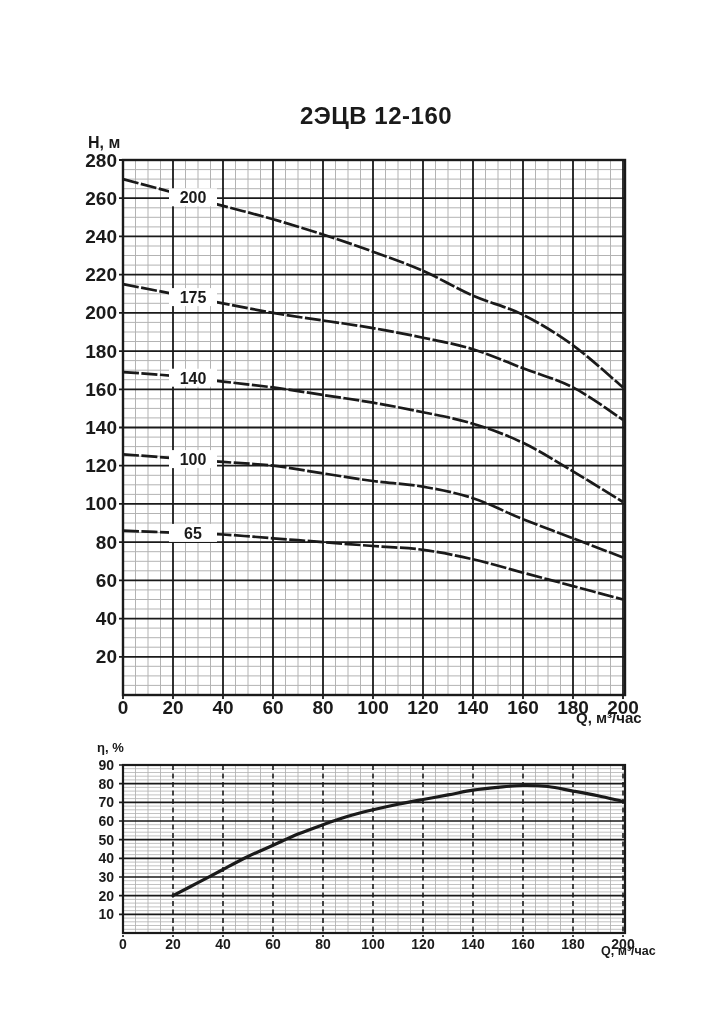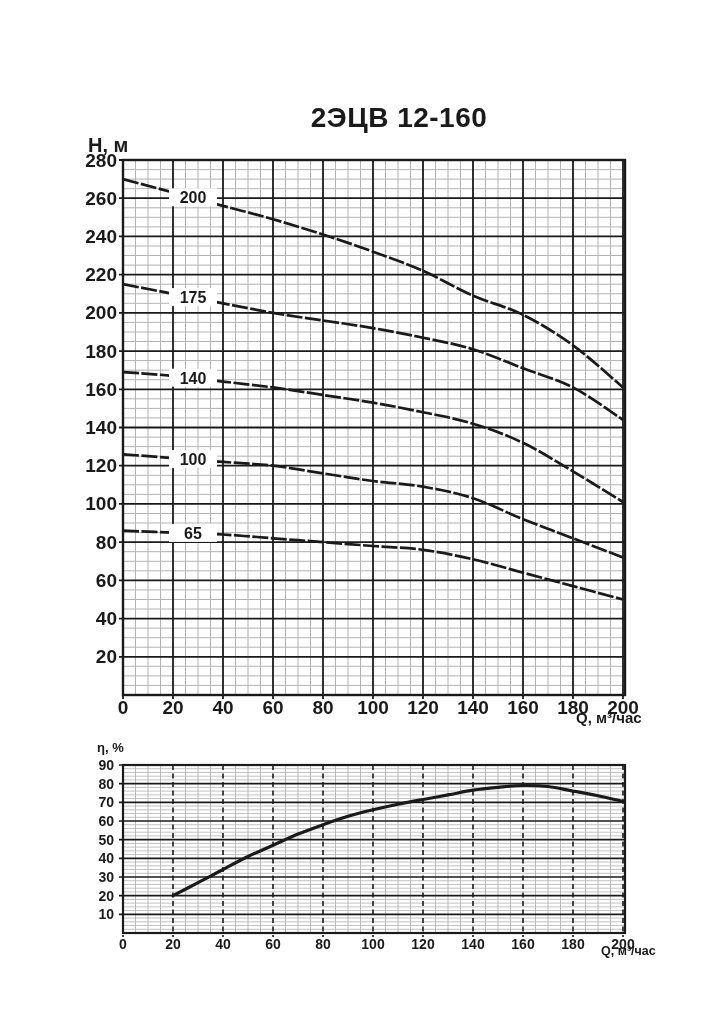--- a/index.html
+++ b/index.html
@@ -1,21 +1,21 @@
 <!DOCTYPE html>
 <html><head>
 <meta charset="utf-8">
 <style>
   html,body{margin:0;padding:0;background:#ffffff;}
   body{width:723px;height:1024px;position:relative;font-family:"Liberation Sans",sans-serif;color:#1a1a1a;}
   #page{position:relative;width:723px;height:1024px;background:#ffffff;overflow:hidden;}
   #chart-canvas{position:absolute;left:0;top:0;}
   .axis-label{position:absolute;font-weight:bold;white-space:nowrap;}
-  #title{position:absolute;left:376px;top:102px;transform:translateX(-50%);font-size:28px;font-weight:bold;letter-spacing:.5px;margin-left:23px;}
-  #main-ylabel{left:88px;top:134px;font-size:20px;}
+  #title{position:absolute;left:376px;top:102px;transform:translateX(-50%);font-size:24px;font-weight:bold;letter-spacing:.5px;}
+  #main-ylabel{left:88px;top:134px;font-size:16px;}
   #main-xlabel{left:576px;top:709px;font-size:15px;}
   #eff-ylabel{left:97px;top:740px;font-size:13px;}
   #eff-xlabel{left:601px;top:944px;font-size:12.5px;}
 </style>
 </head>
 <body>
 
 <div id="page">
   <svg id="chart-canvas" width="723" height="1024" viewBox="0 0 723 1024">
       <line x1="135.5" y1="160" x2="135.5" y2="695" stroke="#b3b3b3" stroke-width="1"></line>

